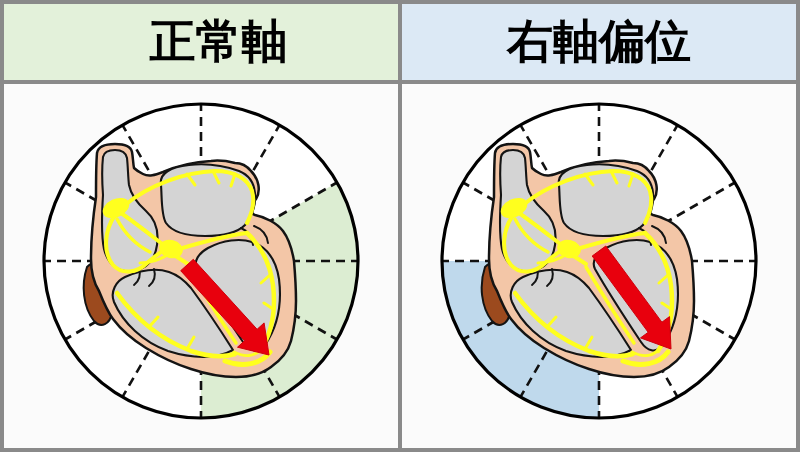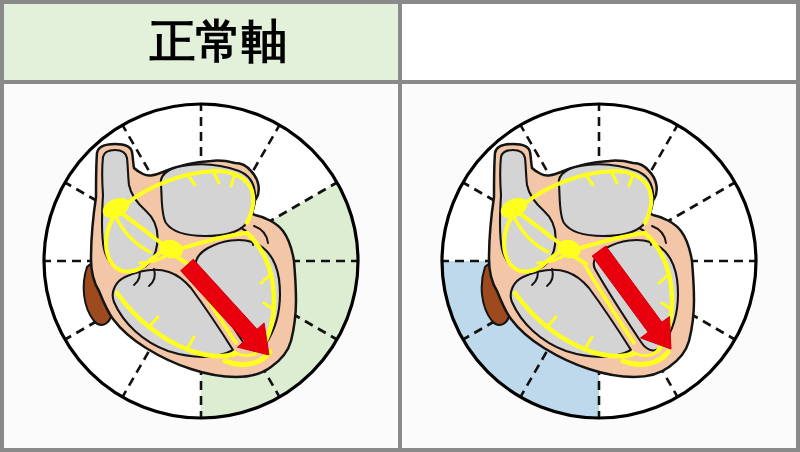--- a/index.html
+++ b/index.html
@@ -118,20 +118,23 @@
       </g>
     </g>
   </defs>
 </svg>
 
 <div class="frame">
   <div class="header h0" style="background: rgb(227, 241, 218);">
     <span>正常軸</span>
   </div>
   <div class="vdivider"></div>
+  <div class="header h1" style="background: rgb(220, 233, 245);">
+    <span>右軸偏位</span>
+  </div>
   <div class="hdivider"></div>
   <div class="cell c0">
     <svg class="diagram" width="394" height="364" viewBox="0 0 394 364">
         <circle cx="197" cy="177" r="157" fill="#ffffff"></circle>
         <path d="M 197,177 L 332.96598839415685,98.50000000000001 A 157,157 0 0 1 197,334 Z" fill="#dcedd2" stroke="none"></path>
         <line x1="197" y1="177" x2="354" y2="177" stroke="#111111" stroke-width="2.6" stroke-dasharray="9 6"></line>
         <line x1="197" y1="177" x2="332.96598839415685" y2="255.5" stroke="#111111" stroke-width="2.6" stroke-dasharray="9 6"></line>
         <line x1="197" y1="177" x2="275.5" y2="312.96598839415685" stroke="#111111" stroke-width="2.6" stroke-dasharray="9 6"></line>
         <line x1="197" y1="177" x2="197" y2="334" stroke="#111111" stroke-width="2.6" stroke-dasharray="9 6"></line>
         <line x1="197" y1="177" x2="118.50000000000003" y2="312.96598839415685" stroke="#111111" stroke-width="2.6" stroke-dasharray="9 6"></line>

